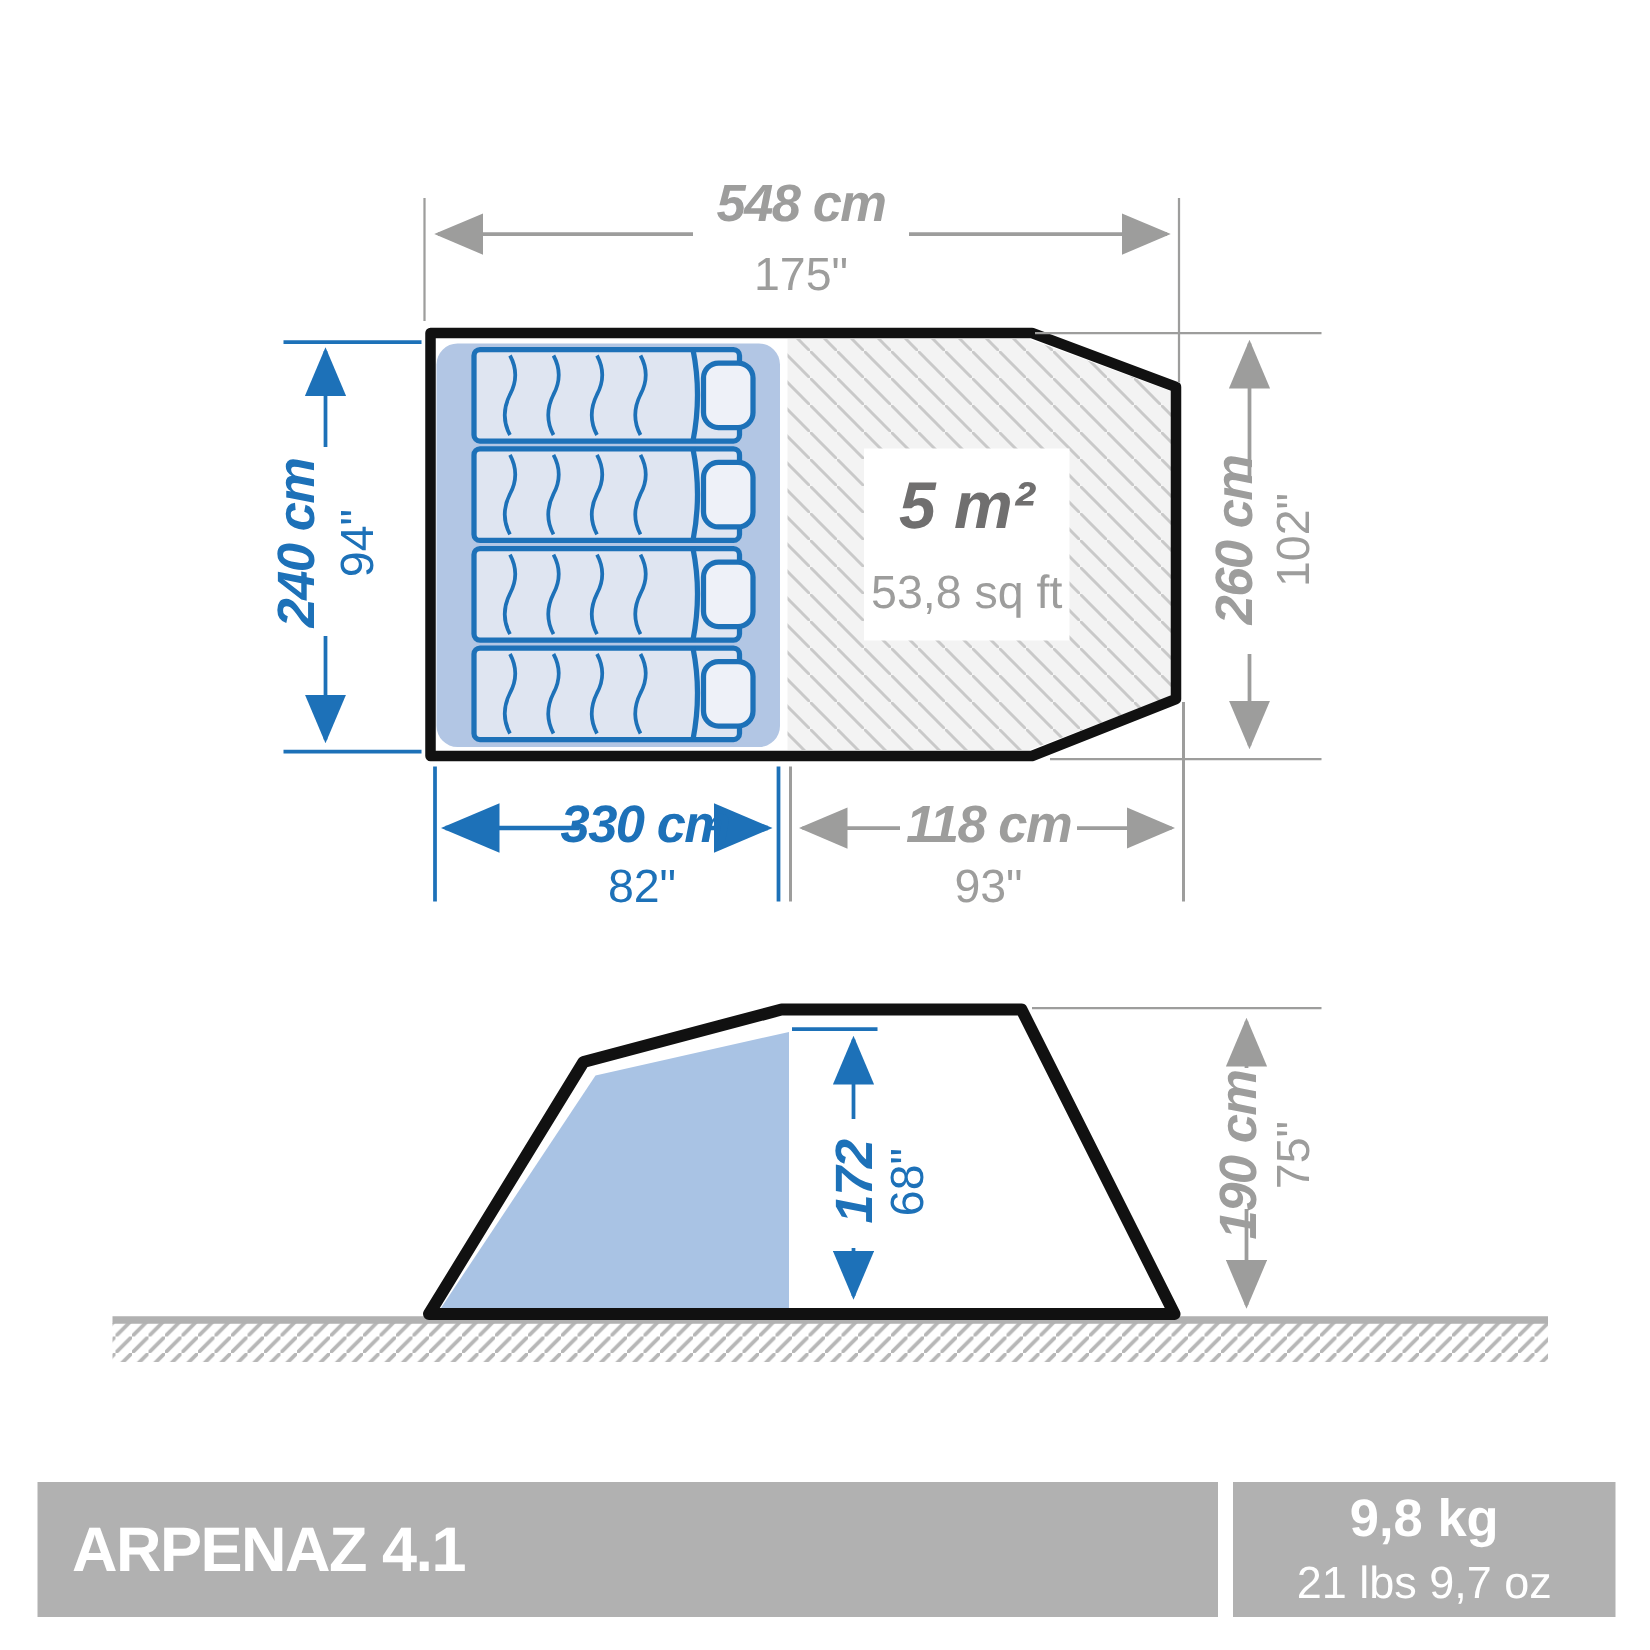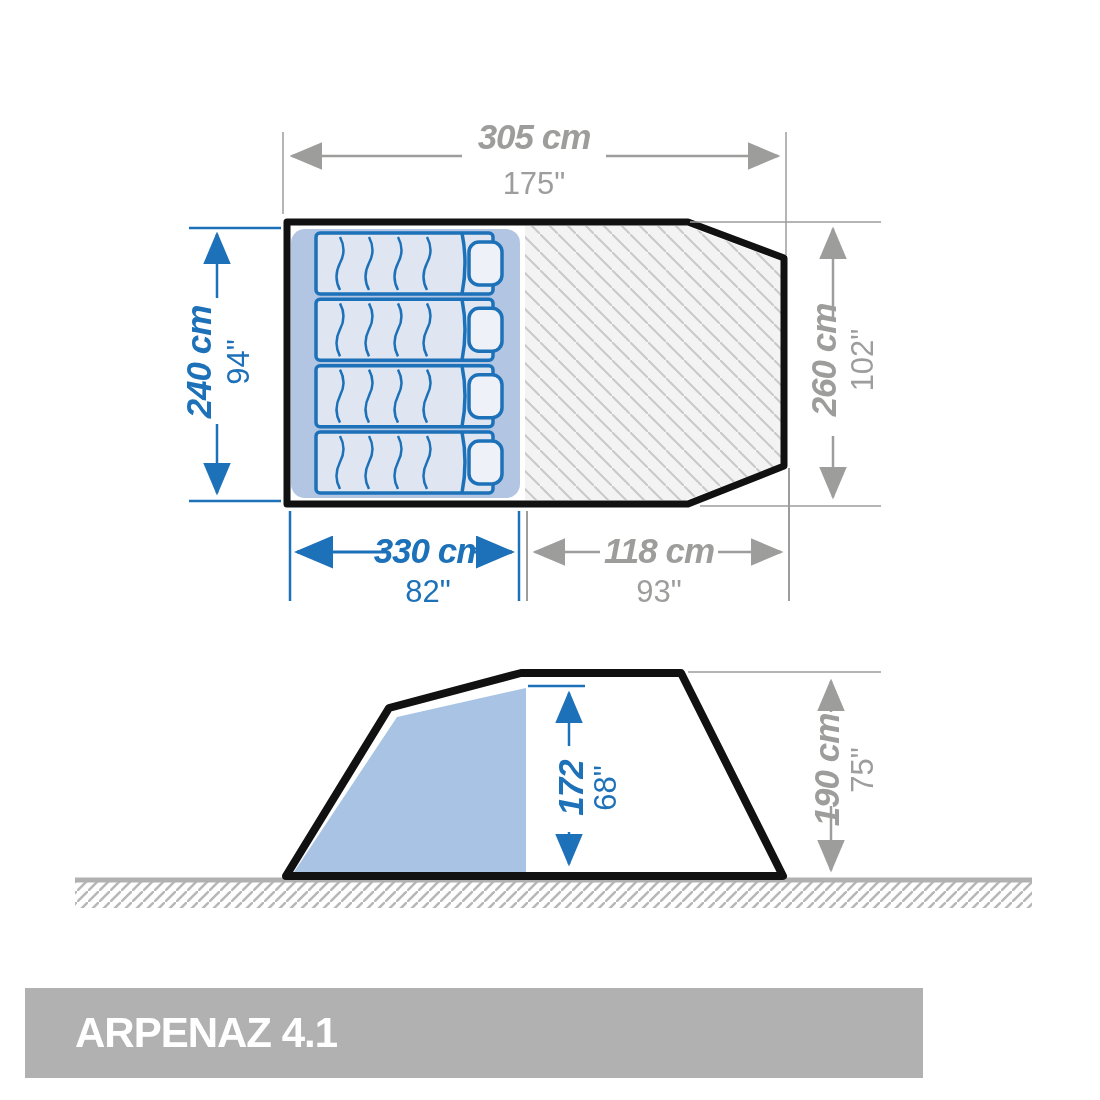--- a/index.html
+++ b/index.html
@@ -23,21 +23,21 @@
   .area-ft { font-size:31px; color:#9d9d9c; margin-top:14px; }
   .white-box {
     position:absolute; left:576px; top:299px; width:137px; height:128px;
     background:#fff; display:flex; flex-direction:column;
     align-items:center; justify-content:center;
   }
   .footer-bar {
     position:absolute; top:988px; height:90px; background:#b1b1b1;
     display:flex; align-items:center;
   }
-  #footer-left  { left:25px;  width:871px;padding-left:27px; }
+  #footer-left  { left:25px;  width:787px; }
   #footer-right { left:822px; width:255px; flex-direction:column; justify-content:center; }
   .product-name {
     color:#fff; font-weight:bold; font-size:42px; letter-spacing:-1px;
     padding-left:23px;
   }
   .weight-kg  { color:#fff; font-weight:bold; font-size:35px; }
   .weight-lbs { color:#fff; font-size:30px; margin-top:6px; }
 </style>
 </head>
 <body>
@@ -130,39 +130,47 @@
       <line x1="528" y1="686" x2="585" y2="686" stroke="#1d71b8" stroke-width="2.5"></line>
       <line x1="569" y1="746" x2="569" y2="693" stroke="#1d71b8" stroke-width="2.5" marker-end="url(#arrBlue)"></line>
       <line x1="569" y1="832" x2="569" y2="864" stroke="#1d71b8" stroke-width="2.5" marker-end="url(#arrBlue)"></line>
 
       <line x1="688" y1="672" x2="881" y2="672" stroke="#9d9d9c" stroke-width="1.5"></line>
       <line x1="831" y1="712" x2="831" y2="681" stroke="#9d9d9c" stroke-width="2.5" marker-end="url(#arrGray)"></line>
       <line x1="831" y1="806" x2="831" y2="870" stroke="#9d9d9c" stroke-width="2.5" marker-end="url(#arrGray)"></line>
     </g>
   </svg>
 
-  <div class="lbl cm" style="left:534px; top:136px;">305 cm</div>
+  <div class="lbl cm" style="left:534px; top:136px;">548 cm</div>
   <div class="lbl in" style="left:534px; top:183px;">175"</div>
 
   <div class="lbl cm blue v" style="left:198px; top:362px;">240 cm</div>
   <div class="lbl in blue v" style="left:238px; top:362px;">94"</div>
 
   <div class="lbl cm v" style="left:823px; top:360px;">260 cm</div>
   <div class="lbl in v" style="left:862px; top:360px;">102"</div>
 
   <div class="lbl cm blue" style="left:430px; top:550px;">330 cm</div>
   <div class="lbl in blue" style="left:428px; top:591px;">82"</div>
 
   <div class="lbl cm" style="left:659px; top:550px;">118 cm</div>
   <div class="lbl in" style="left:659px; top:591px;">93"</div>
 
+  <div class="white-box">
+    <div class="area-m2">5 m²</div>
+    <div class="area-ft">53,8 sq ft</div>
+  </div>
 
   <div class="lbl cm blue v" style="left:570px; top:788px;">172</div>
   <div class="lbl in blue v" style="left:605px; top:788px;">68"</div>
 
   <div class="lbl cm v" style="left:826px; top:770px;">190 cm</div>
   <div class="lbl in v" style="left:862px; top:770px;">75"</div>
 
   <div class="footer-bar" id="footer-left">
     <span class="product-name">ARPENAZ 4.1</span>
   </div>
+  <div class="footer-bar" id="footer-right">
+    <span class="weight-kg">9,8 kg</span>
+    <span class="weight-lbs">21 lbs 9,7 oz</span>
+  </div>
 
 </div>
 
 </body></html>

